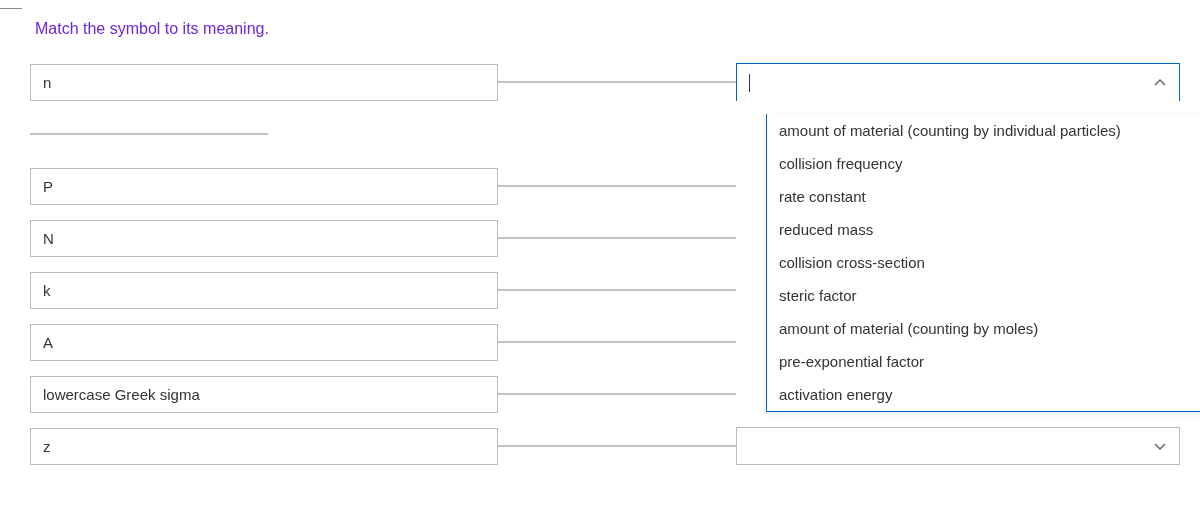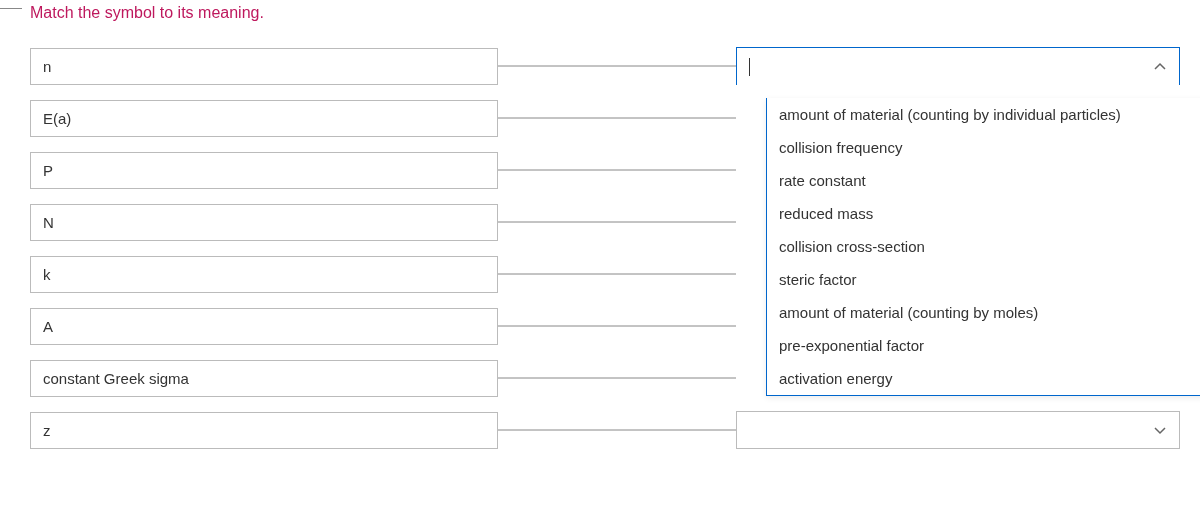--- a/index.html
+++ b/index.html
@@ -14,23 +14,24 @@
       background: #fff;
       padding: 0;
       width: 1200px;
     }
     .container {
       position: relative;
       padding: 0 20px 20px 30px;
     }
     .question-text {
       font-size: 16px;
-      color: #be185d;
+      color: #6d28d9;
+      margin-left: 5px;
       margin-bottom: 25px;
-      padding-top: 4px;
+      padding-top: 20px;
     }
     .tick-mark {
       position: absolute;
       left: 0;
       top: 8px;
       width: 22px;
       height: 1px;
       background: #888;
     }
     .match-row {
@@ -154,21 +155,20 @@
       <div class="dropdown-option">rate constant</div>
       <div class="dropdown-option">reduced mass</div>
       <div class="dropdown-option">collision cross-section</div>
       <div class="dropdown-option">steric factor</div>
       <div class="dropdown-option">amount of material (counting by moles)</div>
       <div class="dropdown-option">pre-exponential factor</div>
       <div class="dropdown-option">activation energy</div>
     </div>
 
     <div class="match-row">
-      <div class="symbol-box">E(a)</div>
       <div class="connector">
         <svg viewBox="0 0 238 40" preserveAspectRatio="none">
           <path d="M 0 20 L 119 20 L 119 20 L 238 20" fill="none" class="line-h1"></path>
         </svg>
       </div>
       <div class="dropdown" style="visibility:hidden"></div>
     </div>
 
     <div class="match-row">
       <div class="symbol-box">P</div>
@@ -204,21 +204,21 @@
       <div class="symbol-box">A</div>
       <div class="connector">
         <svg viewBox="0 0 238 40" preserveAspectRatio="none">
           <path d="M 0 20 L 119 20 L 119 20 L 238 20" fill="none" class="line-h1"></path>
         </svg>
       </div>
       <div class="dropdown" style="visibility:hidden"></div>
     </div>
 
     <div class="match-row">
-      <div class="symbol-box">constant Greek sigma</div>
+      <div class="symbol-box">lowercase Greek sigma</div>
       <div class="connector">
         <svg viewBox="0 0 238 40" preserveAspectRatio="none">
           <path d="M 0 20 L 119 20 L 119 20 L 238 20" fill="none" class="line-h1"></path>
         </svg>
       </div>
       <div class="dropdown" style="visibility:hidden"></div>
     </div>
 
     <div class="match-row">
       <div class="symbol-box">z</div>

